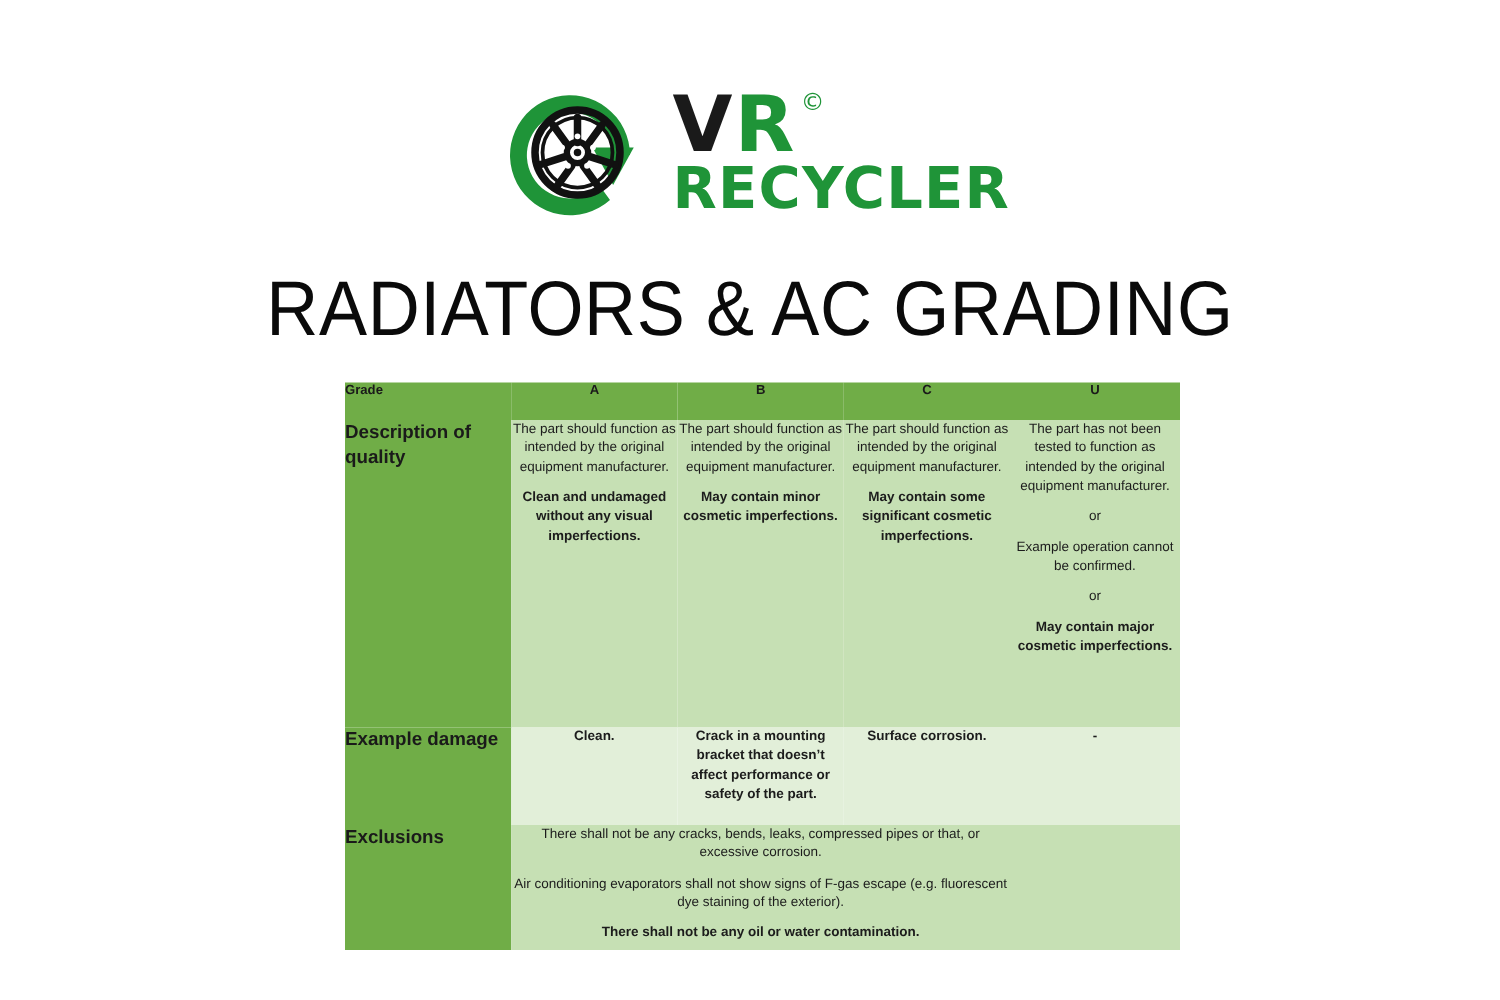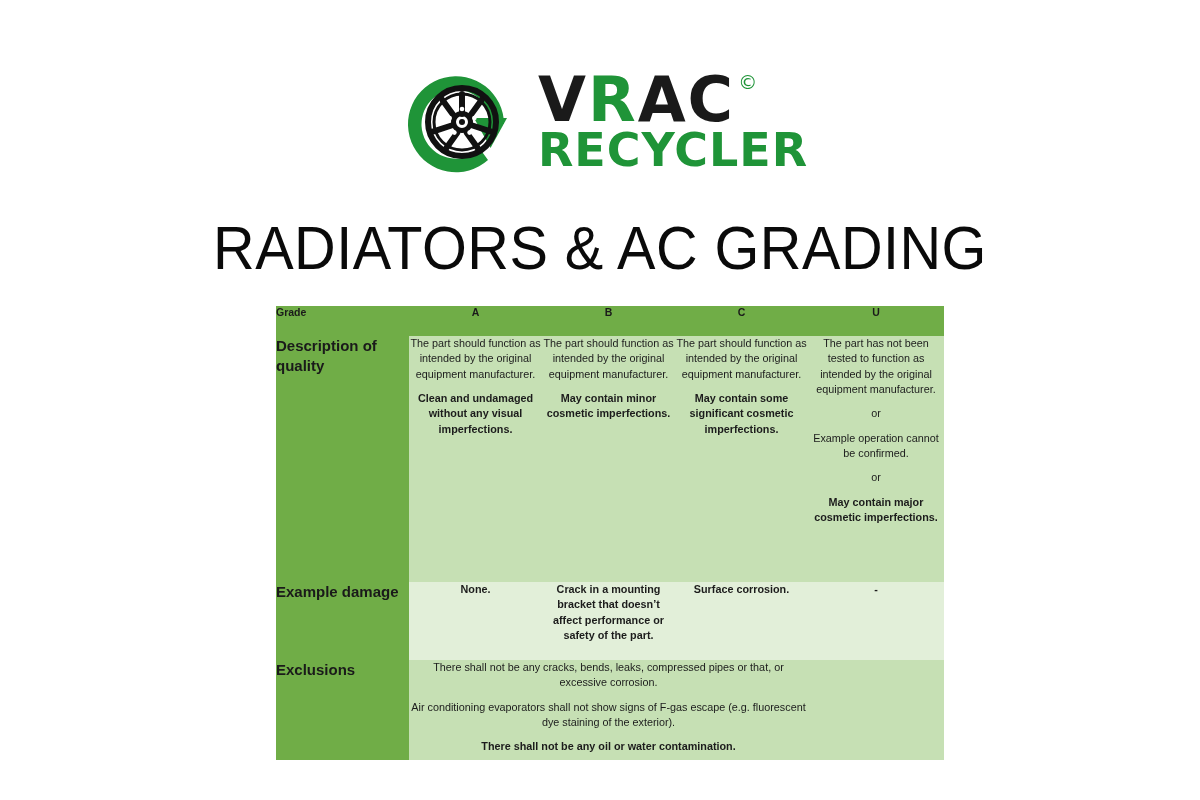--- a/index.html
+++ b/index.html
@@ -209,21 +209,20 @@
             <circle cx="57.6" cy="66" r="2.3"></circle>
           </g>
         </g>
       </svg>
     </div>
 
     <div id="logo-wordmark">
       <div class="wm-row1">
         <span class="wm-black">V</span>
         <span class="wm-green">R</span>
-        <span class="wm-black">AC</span>
         <span class="wm-copy">©</span>
       </div>
       <div class="wm-row3">RECYCLER</div>
     </div>
 
   </div>
 </div>
 
 <div id="page-title">RADIATORS &amp; AC GRADING</div>
 
@@ -265,21 +264,21 @@
         <p>or</p>
         <p>Example operation cannot be confirmed.</p>
         <p>or</p>
         <p>May contain major cosmetic imperfections.</p>
       </td>
     </tr>
 
     <tr class="row-example">
       <td class="label-cell">Example damage</td>
       <td class="body-cell tone-b">
-        <p>None.</p>
+        <p>Clean.</p>
       </td>
       <td class="body-cell tone-b">
         <p>Crack in a mounting bracket that doesn’t affect performance or safety of the part.</p>
       </td>
       <td class="body-cell tone-b">
         <p>Surface corrosion.</p>
       </td>
       <td class="body-cell tone-b">
         <p>-</p>
       </td>

